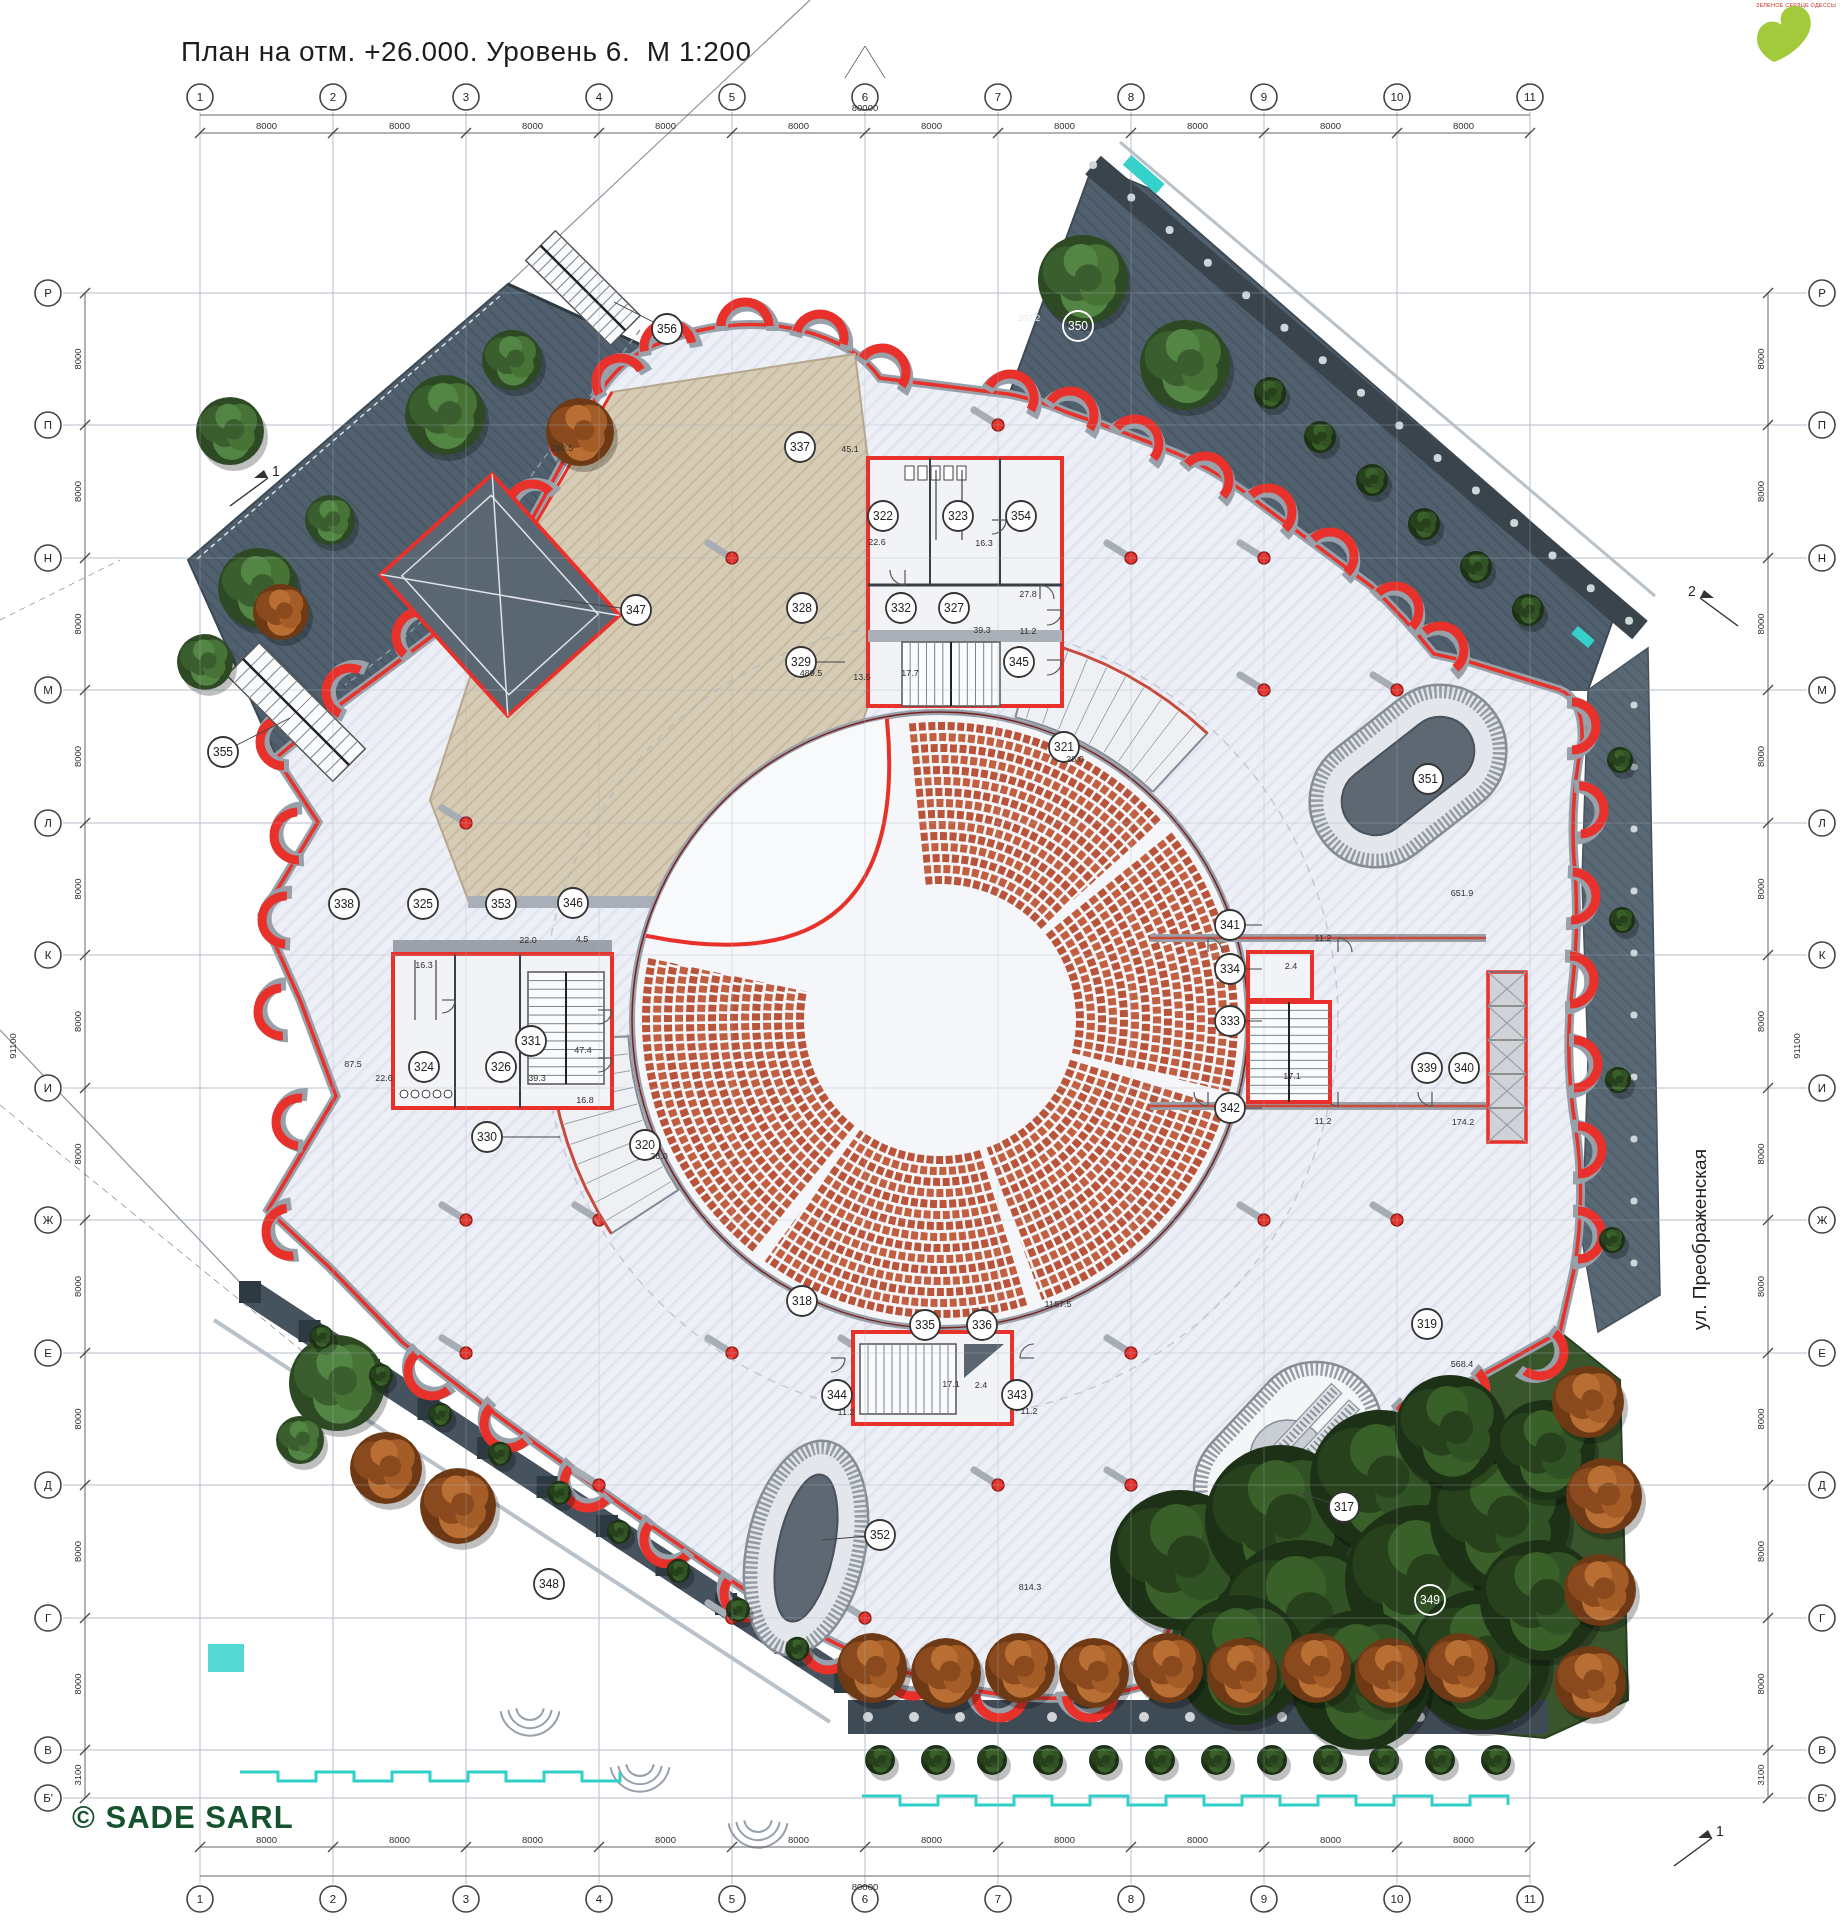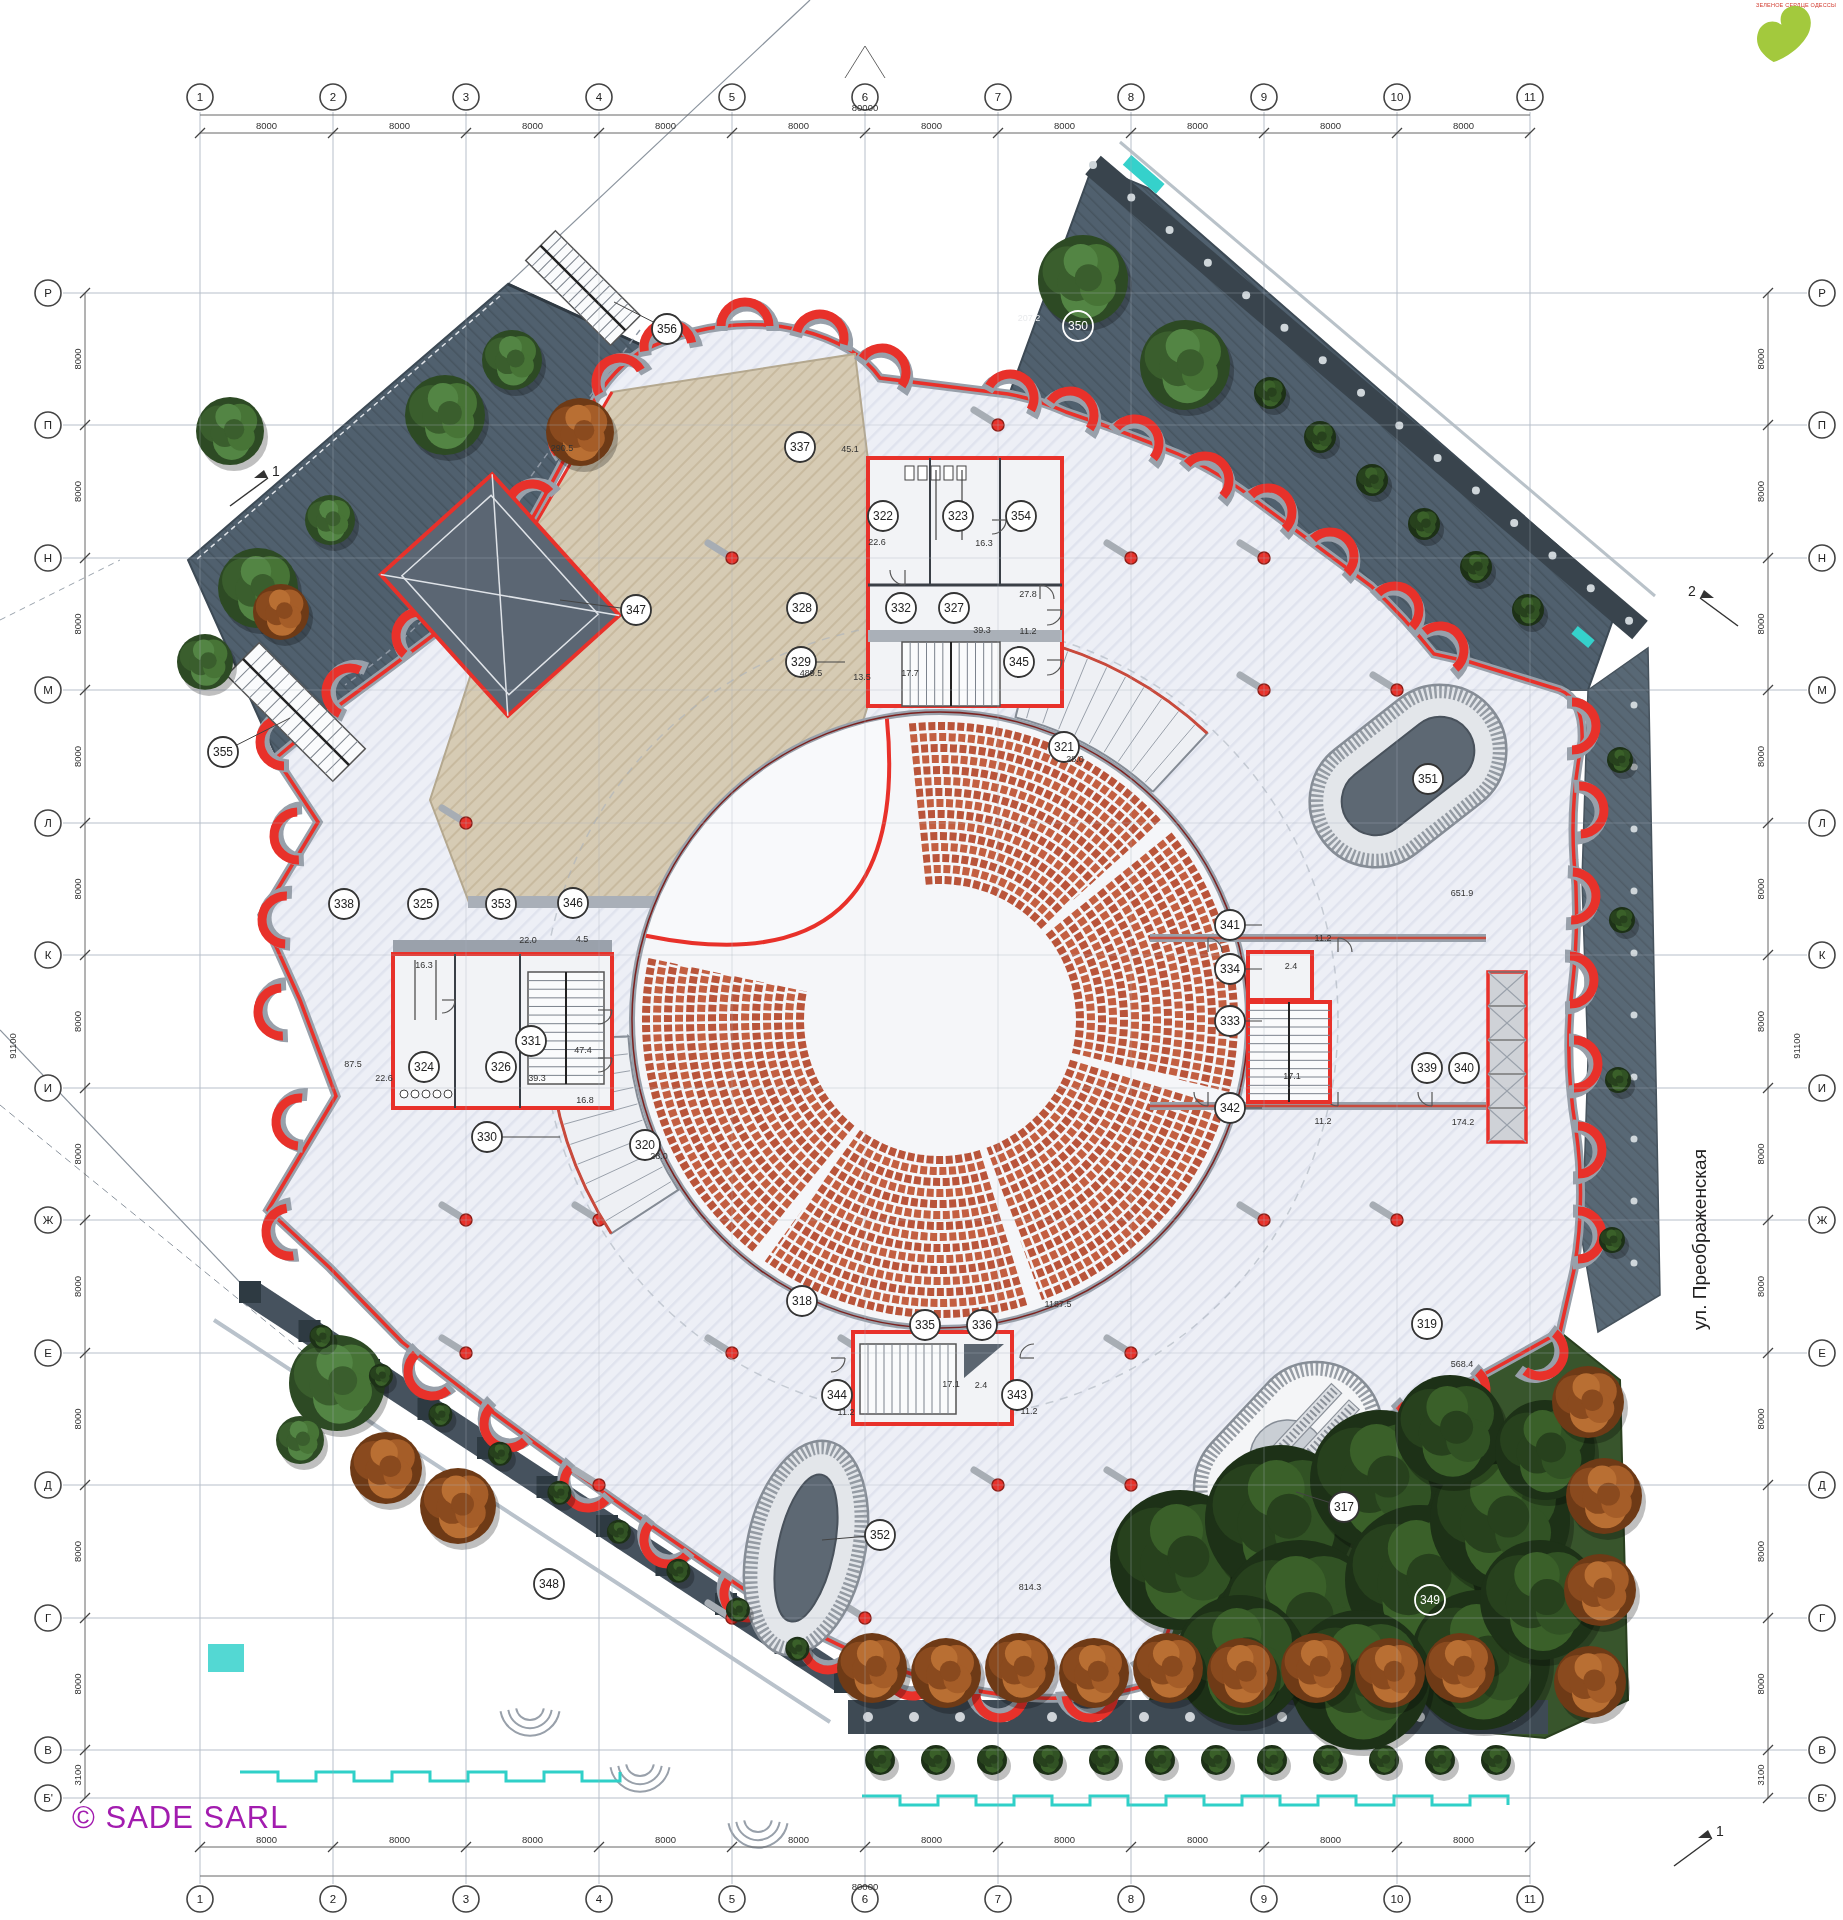--- a/index.html
+++ b/index.html
@@ -1,28 +1,29 @@
 <!DOCTYPE html>
 <html><head>
 <meta charset="utf-8">
 <style>
   html,body{margin:0;padding:0;background:#ffffff;}
   .sheet{position:relative;width:1843px;height:1920px;background:#fff;overflow:hidden;
          font-family:"Liberation Sans","DejaVu Sans",sans-serif;}
   .sheet svg{position:absolute;left:0;top:0;}
   .title{position:absolute;left:181px;top:36px;font-size:28px;color:#1c1c1c;letter-spacing:.5px;white-space:pre;}
-  .copyright{position:absolute;left:72px;top:1800px;font-size:31px;color:#a21caf;letter-spacing:1px;}
+  .copyright{position:absolute;left:72px;top:1800px;font-size:31px;color:#14532d;letter-spacing:1px;font-weight:bold;}
   .logo{position:absolute;left:1752px;top:4px;width:88px;text-align:center;}
   .logo-caption{font-size:5.5px;color:#d23b2f;letter-spacing:.2px;margin-top:-2px;white-space:nowrap;}
   text{font-family:"Liberation Sans","DejaVu Sans",sans-serif;}
 </style>
 </head>
 <body>
 
 <div class="sheet">
+  <div class="title">План на отм. +26.000. Уровень 6.  М 1:200</div>
 
   <svg id="plan" width="1843" height="1920" viewBox="0 0 1843 1920">
     <defs>
       <pattern id="hfloor" width="11" height="11" patternUnits="userSpaceOnUse" patternTransform="rotate(45)">
         <rect width="11" height="11" fill="#edeff6"></rect>
         <line x1="0" y1="0" x2="0" y2="11" stroke="#e0e3ee" stroke-width="5"></line>
       </pattern>
       <pattern id="hdeck" width="10" height="10" patternUnits="userSpaceOnUse" patternTransform="rotate(45)">
         <rect width="10" height="10" fill="#d6cbb4"></rect>
         <line x1="0" y1="0" x2="0" y2="10" stroke="#c8ba9f" stroke-width="4"></line>

